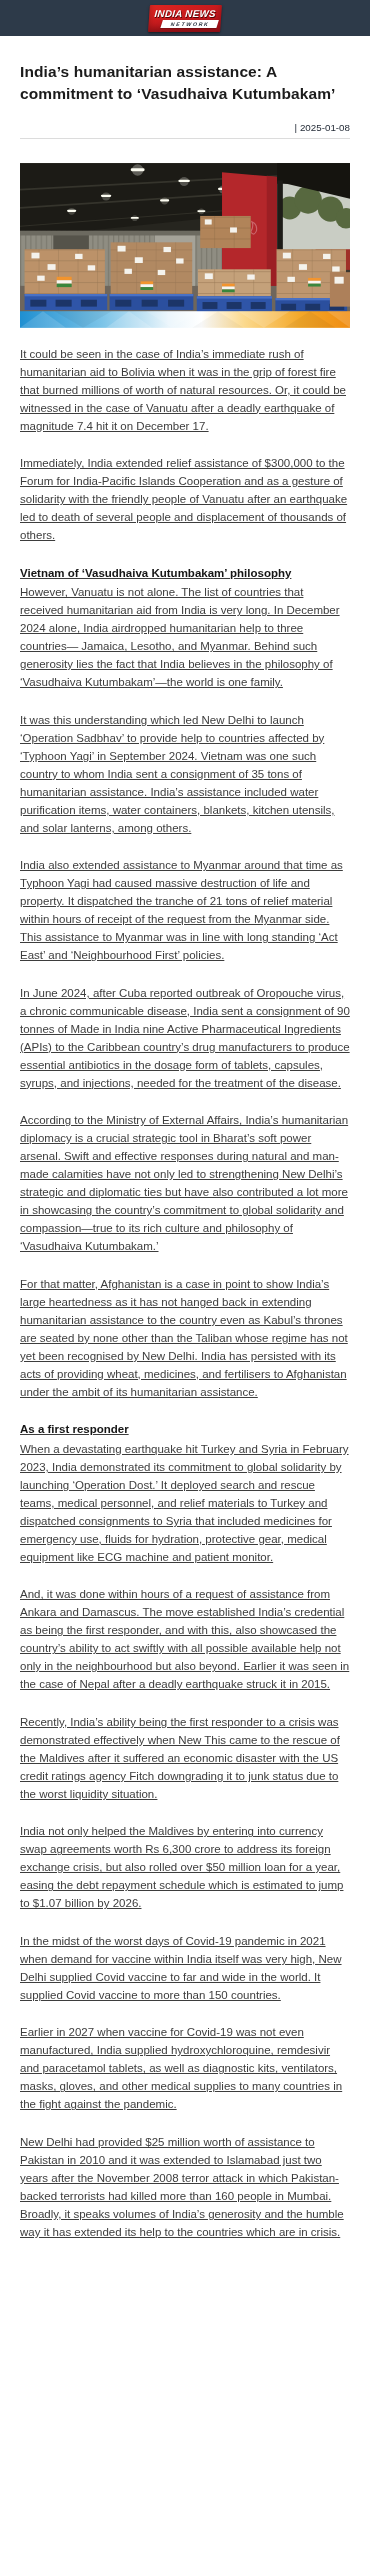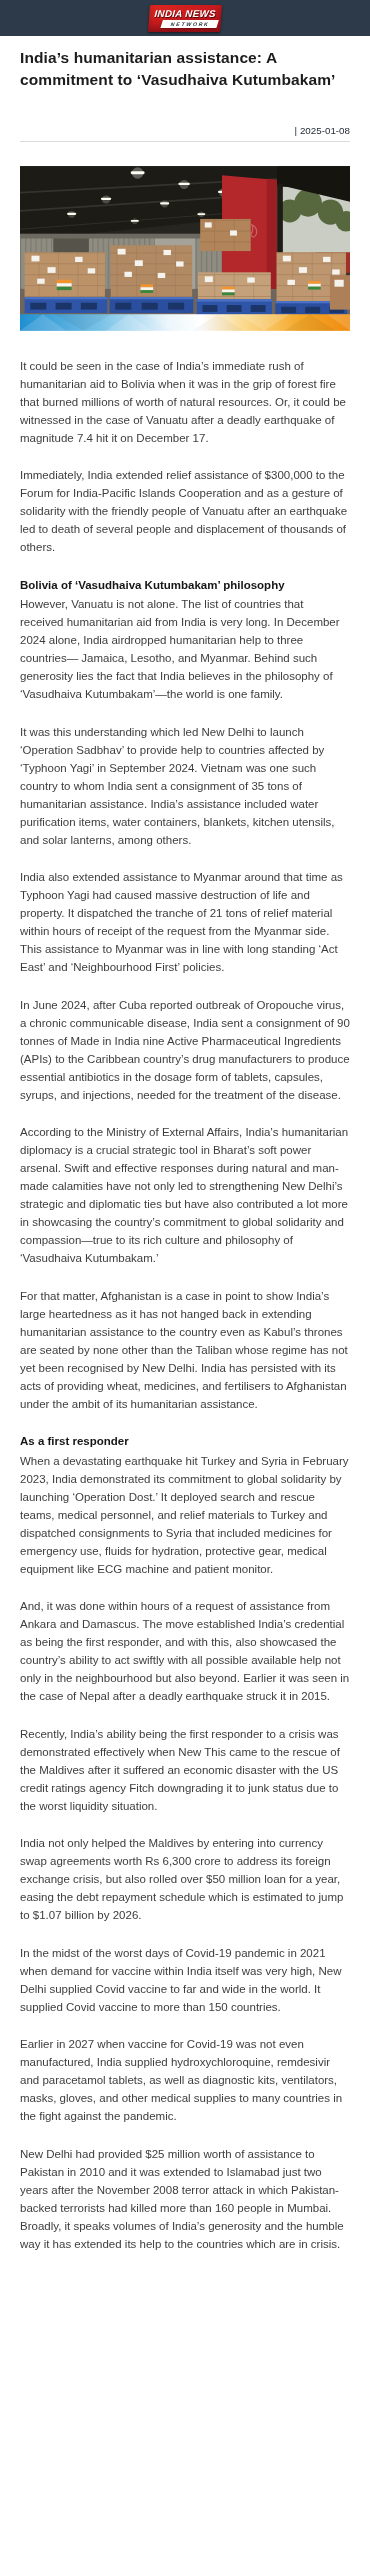--- a/index.html
+++ b/index.html
@@ -46,40 +46,40 @@
     box-shadow:0 0.6px 1.1px rgba(0,0,0,.4);
   }
   
   .content{padding:0 20px;}
   .article-title{
     font-size:15.5px;
     line-height:22px;
     font-weight:bold;
     color:#1c1c1c;
     letter-spacing:0.1px;
-    margin:11px 0 0 0;
+    margin:25px 0 0 0;
   }
   .date-row{
     text-align:right;
     font-size:9.8px;
     color:#1e2632;
-    margin-top:34px;
+    margin-top:17px;
     line-height:11.5px;
   }
   hr.divider{
     border:none;
     border-top:0.6px solid #dcdcdc;
     margin:4.6px 0 0 0;
   }
   .hero{
     display:block;
     width:330px;height:165px;
     margin-top:23.5px;
   }
-  .article-body{margin-top:26px;padding-bottom:16px;}
+  .article-body{margin-top:17px;padding-bottom:16px;text-decoration:underline;}
   .para{
     font-size:11.5px;
     line-height:18px;
     margin:0 0 19.5px 0;
     color:#3d3d3d;
   }
   .section-heading{
     font-size:11.5px;
     line-height:18px;
     margin:0 0 1.7px 0;
@@ -280,21 +280,21 @@
       <polygon points="300,287 345,258 390,287" fill="#000000" opacity=".04"></polygon>
       <polygon points="380,258 425,287 470,258" fill="#ffffff" opacity=".2"></polygon>
       <polygon points="460,287 505,258 550,287" fill="#000000" opacity=".06"></polygon>
       <polygon points="535,258 575,287 575,258" fill="#ffffff" opacity=".18"></polygon>
     </g>
   </svg>
 
   <div class="article-body" id="article-body">
       <p class="para">It could be seen in the case of India’s immediate rush of humanitarian aid to Bolivia when it was in the grip of forest fire that burned millions of worth of natural resources. Or, it could be witnessed in the case of Vanuatu after a deadly earthquake of magnitude 7.4 hit it on December 17.</p>
       <p class="para">Immediately, India extended relief assistance of $300,000 to the Forum for India-Pacific Islands Cooperation and as a gesture of solidarity with the friendly people of Vanuatu after an earthquake led to death of several people and displacement of thousands of others.</p>
-      <h2 class="section-heading">Bolivia of ‘Vasudhaiva Kutumbakam’ philosophy</h2>
+      <h2 class="section-heading">Vietnam of ‘Vasudhaiva Kutumbakam’ philosophy</h2>
       <p class="para">However, Vanuatu is not alone. The list of countries that received humanitarian aid from India is very long. In December 2024 alone, India airdropped humanitarian help to three countries— Jamaica, Lesotho, and Myanmar. Behind such generosity lies the fact that India believes in the philosophy of ‘Vasudhaiva Kutumbakam’—the world is one family.</p>
       <p class="para">It was this understanding which led New Delhi to launch ‘Operation Sadbhav’ to provide help to countries affected by ‘Typhoon Yagi’ in September 2024. Vietnam was one such country to whom India sent a consignment of 35 tons of humanitarian assistance. India’s assistance included water purification items, water containers, blankets, kitchen utensils, and solar lanterns, among others.</p>
       <p class="para">India also extended assistance to Myanmar around that time as Typhoon Yagi had caused massive destruction of life and property. It dispatched the tranche of 21 tons of relief material within hours of receipt of the request from the Myanmar side. This assistance to Myanmar was in line with long standing ‘Act East’ and ‘Neighbourhood First’ policies.</p>
       <p class="para">In June 2024, after Cuba reported outbreak of Oropouche virus, a chronic communicable disease, India sent a consignment of 90 tonnes of Made in India nine Active Pharmaceutical Ingredients (APIs) to the Caribbean country’s drug manufacturers to produce essential antibiotics in the dosage form of tablets, capsules, syrups, and injections, needed for the treatment of the disease.</p>
       <p class="para">According to the Ministry of External Affairs, India’s humanitarian diplomacy is a crucial strategic tool in Bharat’s soft power arsenal. Swift and effective responses during natural and man-made calamities have not only led to strengthening New Delhi’s strategic and diplomatic ties but have also contributed a lot more in showcasing the country’s commitment to global solidarity and compassion—true to its rich culture and philosophy of ‘Vasudhaiva Kutumbakam.’</p>
       <p class="para">For that matter, Afghanistan is a case in point to show India’s large heartedness as it has not hanged back in extending humanitarian assistance to the country even as Kabul’s thrones are seated by none other than the Taliban whose regime has not yet been recognised by New Delhi. India has persisted with its acts of providing wheat, medicines, and fertilisers to Afghanistan under the ambit of its humanitarian assistance.</p>
       <h2 class="section-heading">As a first responder</h2>
       <p class="para">When a devastating earthquake hit Turkey and Syria in February 2023, India demonstrated its commitment to global solidarity by launching ‘Operation Dost.’ It deployed search and rescue teams, medical personnel, and relief materials to Turkey and dispatched consignments to Syria that included medicines for emergency use, fluids for hydration, protective gear, medical equipment like ECG machine and patient monitor.</p>
       <p class="para">And, it was done within hours of a request of assistance from Ankara and Damascus. The move established India’s credential as being the first responder, and with this, also showcased the country’s ability to act swiftly with all possible available help not only in the neighbourhood but also beyond. Earlier it was seen in the case of Nepal after a deadly earthquake struck it in 2015.</p>
       <p class="para">Recently, India’s ability being the first responder to a crisis was demonstrated effectively when New This came to the rescue of the Maldives after it suffered an economic disaster with the US credit ratings agency Fitch downgrading it to junk status due to the worst liquidity situation.</p>

